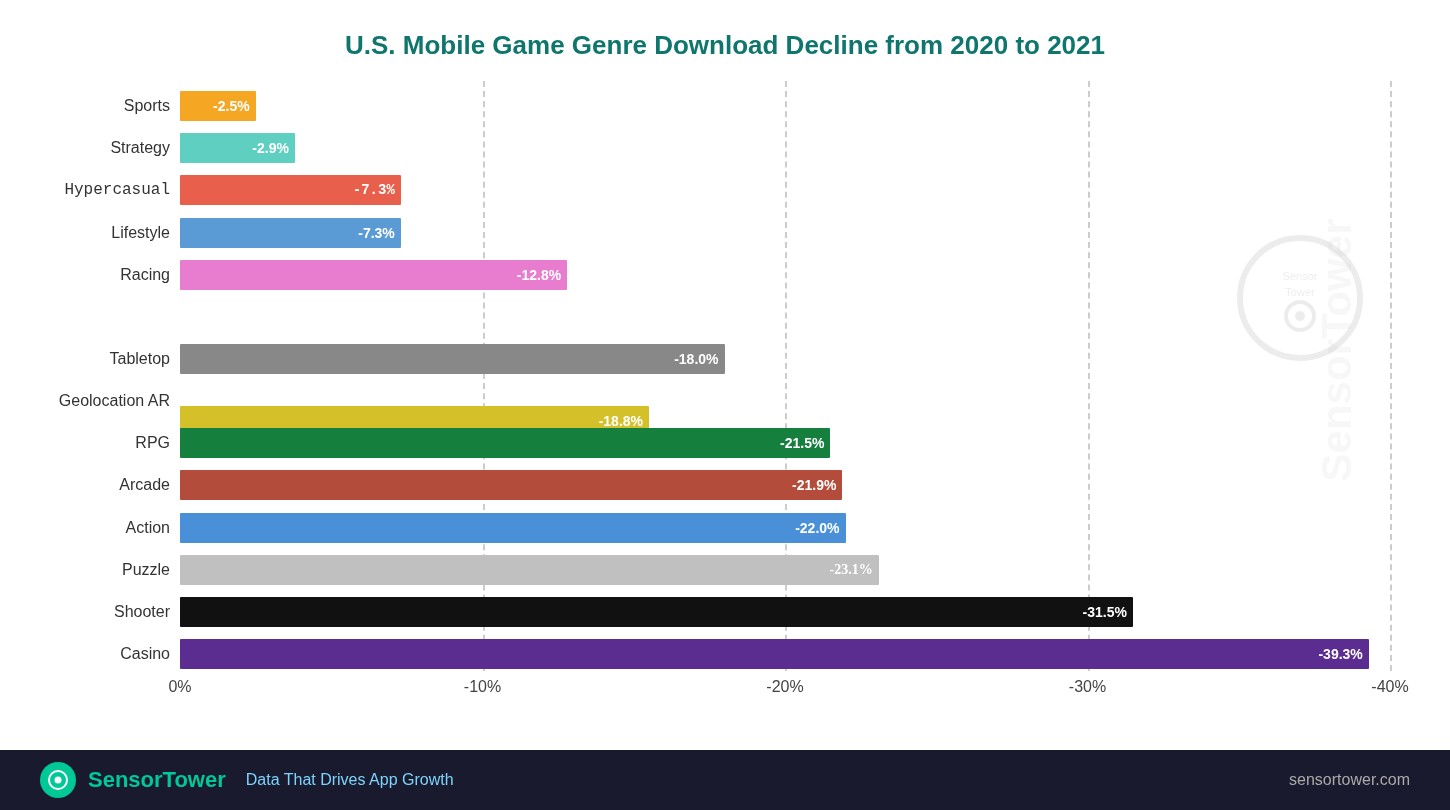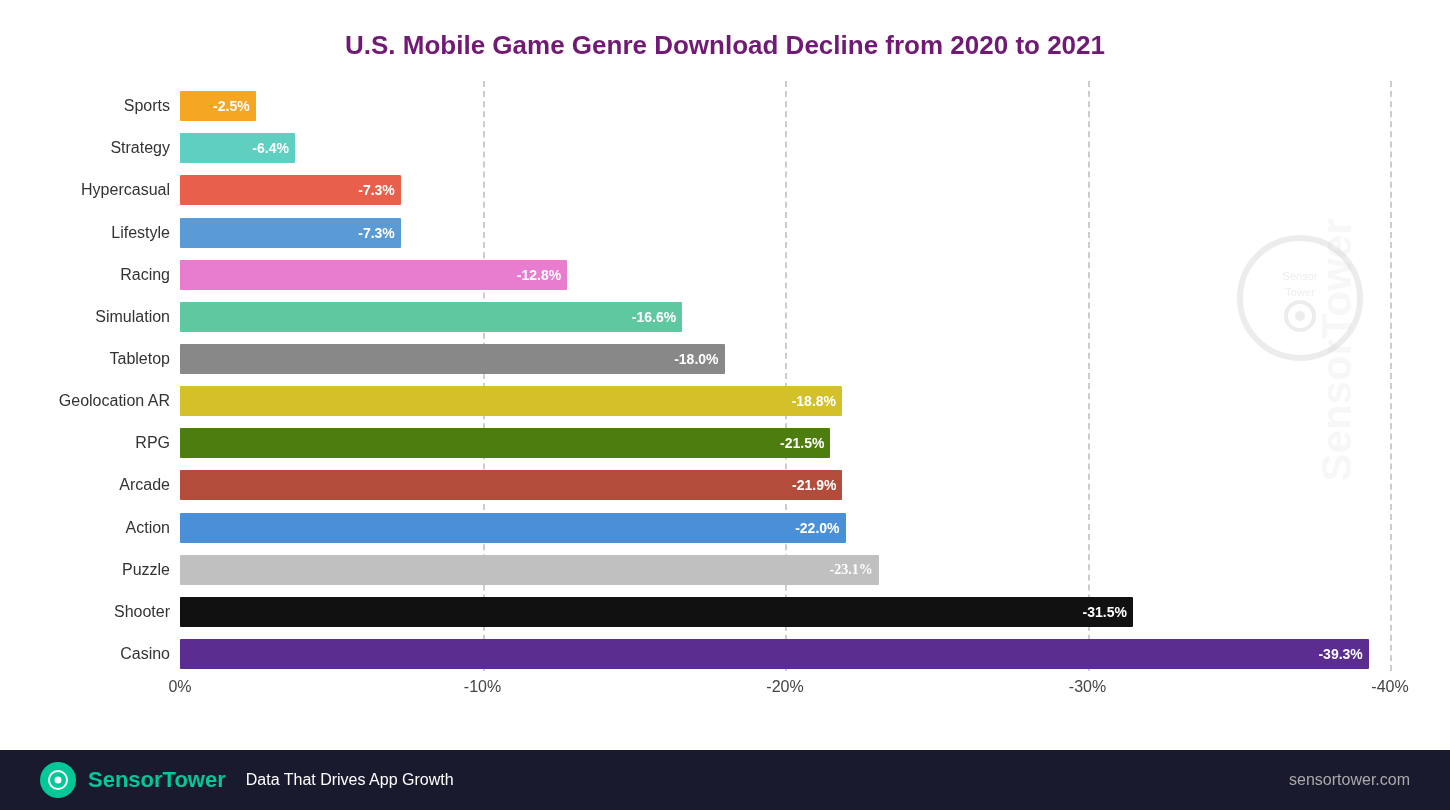--- a/index.html
+++ b/index.html
@@ -16,21 +16,21 @@
       height: 750px;
       background: #ffffff;
       position: relative;
       padding: 30px 60px 60px 180px;
     }
 
     .chart-title {
       text-align: center;
       font-size: 26px;
       font-weight: 600;
-      color: #701a75;
+      color: #0f766e;
       margin-bottom: 20px;
       margin-left: -120px;
     }
 
     .chart-area {
       position: relative;
       width: 100%;
       height: 620px;
     }
 
@@ -151,21 +151,21 @@
       font-weight: 700;
       color: white;
     }
 
     .footer-brand span {
       color: #00c896;
     }
 
     .footer-tagline {
       font-size: 16px;
-      color: #ffffff;
+      color: #7dd3fc;
       margin-left: 8px;
     }
 
     .footer-url {
       font-size: 16px;
       color: #aaa;
     }
   </style>
 </head>
 <body>
@@ -192,25 +192,25 @@
           <div class="bar-wrapper" style="left: 0px; width: 75.625px;">
             <div class="bar" style="width: 100%; background-color: rgb(245, 166, 35);">
               <span class="bar-value">-2.5%</span>
             </div>
           </div>
         </div>
         <div class="bar-row" style="top: 48.2143px;">
           <div class="bar-label">Strategy</div>
           <div class="bar-wrapper" style="left: 0px; width: 114.95px;">
             <div class="bar" style="width: 100%; background-color: rgb(94, 207, 193);">
-              <span class="bar-value">-6.4%</span>
-            </div>
-          </div>
-        </div>
-        <div class="bar-row" style="top: 90.3571px;">
+              <span class="bar-value">-2.9%</span>
+            </div>
+          </div>
+        </div>
+        <div class="bar-row" style="top: 90.3571px; font-family: Liberation Mono, monospace;">
           <div class="bar-label">Hypercasual</div>
           <div class="bar-wrapper" style="left: 0px; width: 220.825px;">
             <div class="bar" style="width: 100%; background-color: rgb(232, 96, 76);">
               <span class="bar-value">-7.3%</span>
             </div>
           </div>
         </div>
         <div class="bar-row" style="top: 132.5px;">
           <div class="bar-label">Lifestyle</div>
           <div class="bar-wrapper" style="left: 0px; width: 220.825px;">
@@ -220,48 +220,40 @@
           </div>
         </div>
         <div class="bar-row" style="top: 174.643px;">
           <div class="bar-label">Racing</div>
           <div class="bar-wrapper" style="left: 0px; width: 387.2px;">
             <div class="bar" style="width: 100%; background-color: rgb(232, 125, 208);">
               <span class="bar-value">-12.8%</span>
             </div>
           </div>
         </div>
-        <div class="bar-row" style="top: 216.786px;">
-          <div class="bar-label">Simulation</div>
-          <div class="bar-wrapper" style="left: 0px; width: 502.15px;">
-            <div class="bar" style="width: 100%; background-color: rgb(94, 201, 160);">
-              <span class="bar-value">-16.6%</span>
-            </div>
-          </div>
-        </div>
         <div class="bar-row" style="top: 258.929px;">
           <div class="bar-label">Tabletop</div>
           <div class="bar-wrapper" style="left: 0px; width: 544.5px;">
             <div class="bar" style="width: 100%; background-color: rgb(136, 136, 136);">
               <span class="bar-value">-18.0%</span>
             </div>
           </div>
         </div>
         <div class="bar-row" style="top: 301.071px; padding-left: 9px;">
           <div class="bar-label">Geolocation AR</div>
-          <div class="bar-wrapper" style="left: 0px; width: 662px;">
+          <div class="bar-wrapper" style="left: 0px; width: 469px; margin-top: 20px;">
             <div class="bar" style="width: 100%; background-color: rgb(212, 193, 42);">
               <span class="bar-value">-18.8%</span>
             </div>
           </div>
         </div>
         <div class="bar-row" style="top: 343.214px;">
           <div class="bar-label">RPG</div>
           <div class="bar-wrapper" style="left: 0px; width: 650.375px;">
-            <div class="bar" style="width: 100%; background-color: #4d7c0f;">
+            <div class="bar" style="width: 100%; background-color: #15803d;">
               <span class="bar-value">-21.5%</span>
             </div>
           </div>
         </div>
         <div class="bar-row" style="top: 385.357px;">
           <div class="bar-label">Arcade</div>
           <div class="bar-wrapper" style="left: 0px; width: 662.475px;">
             <div class="bar" style="width: 100%; background-color: rgb(179, 76, 58);">
               <span class="bar-value">-21.9%</span>
             </div>

